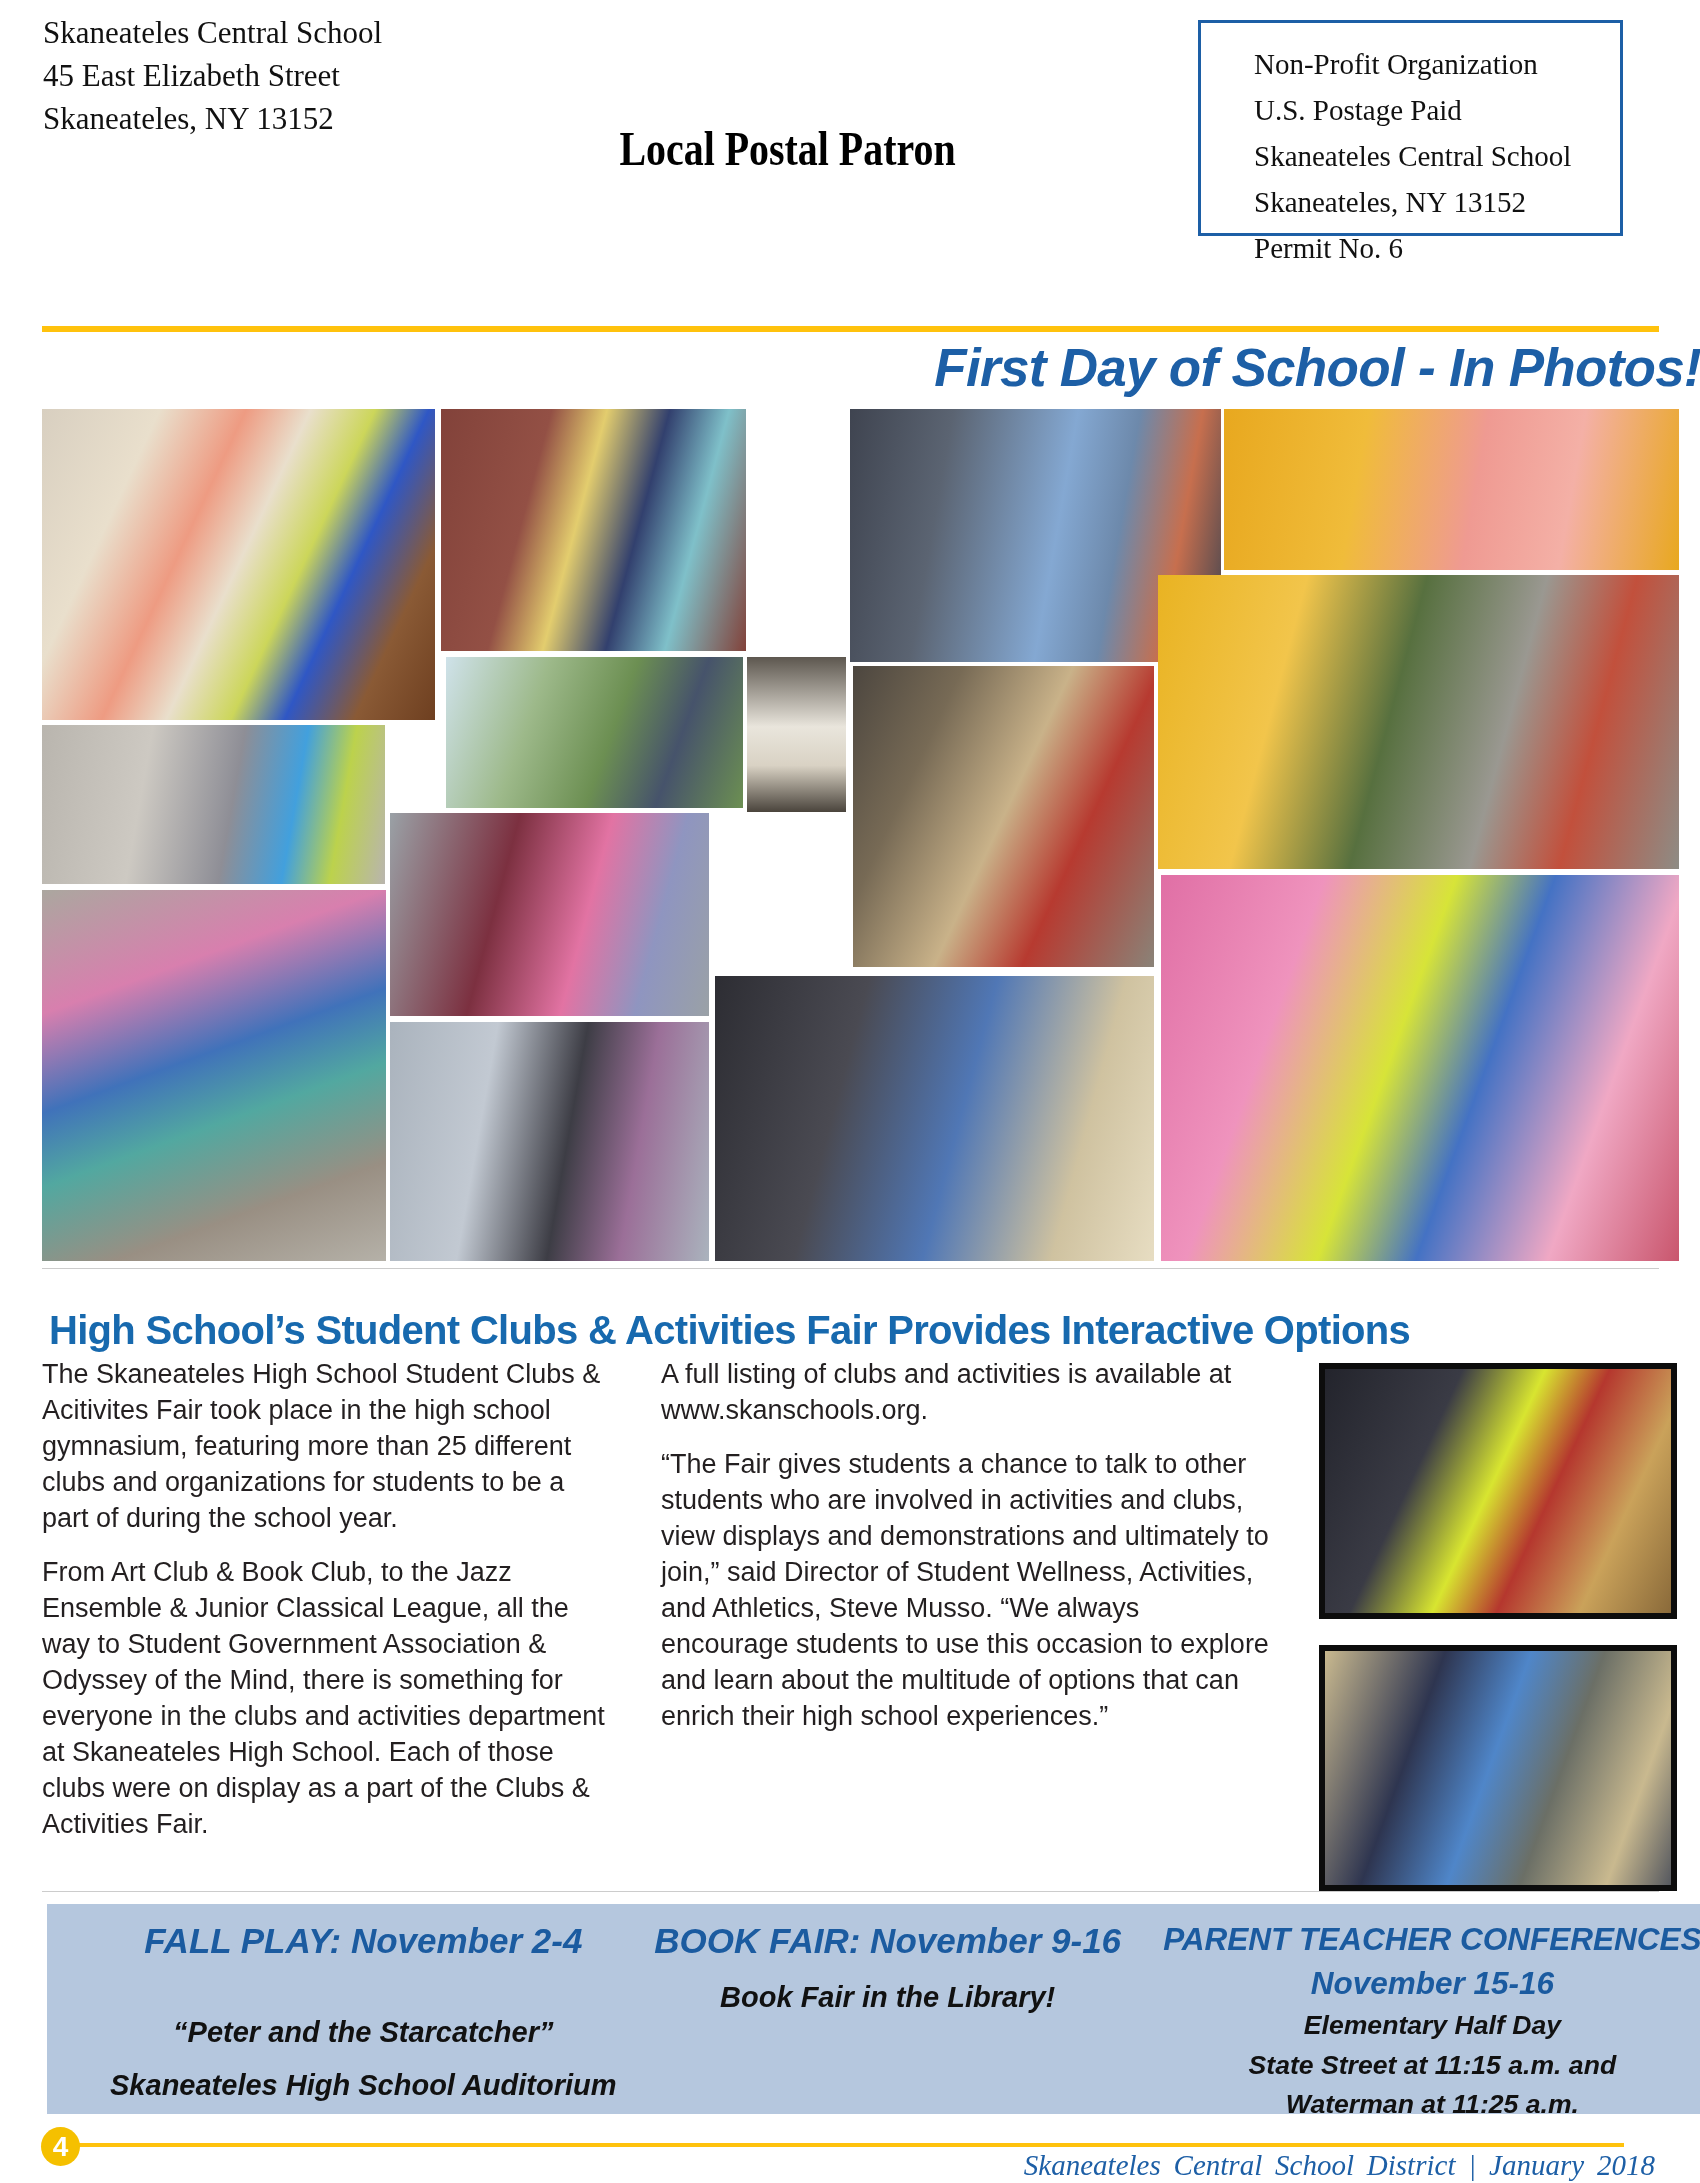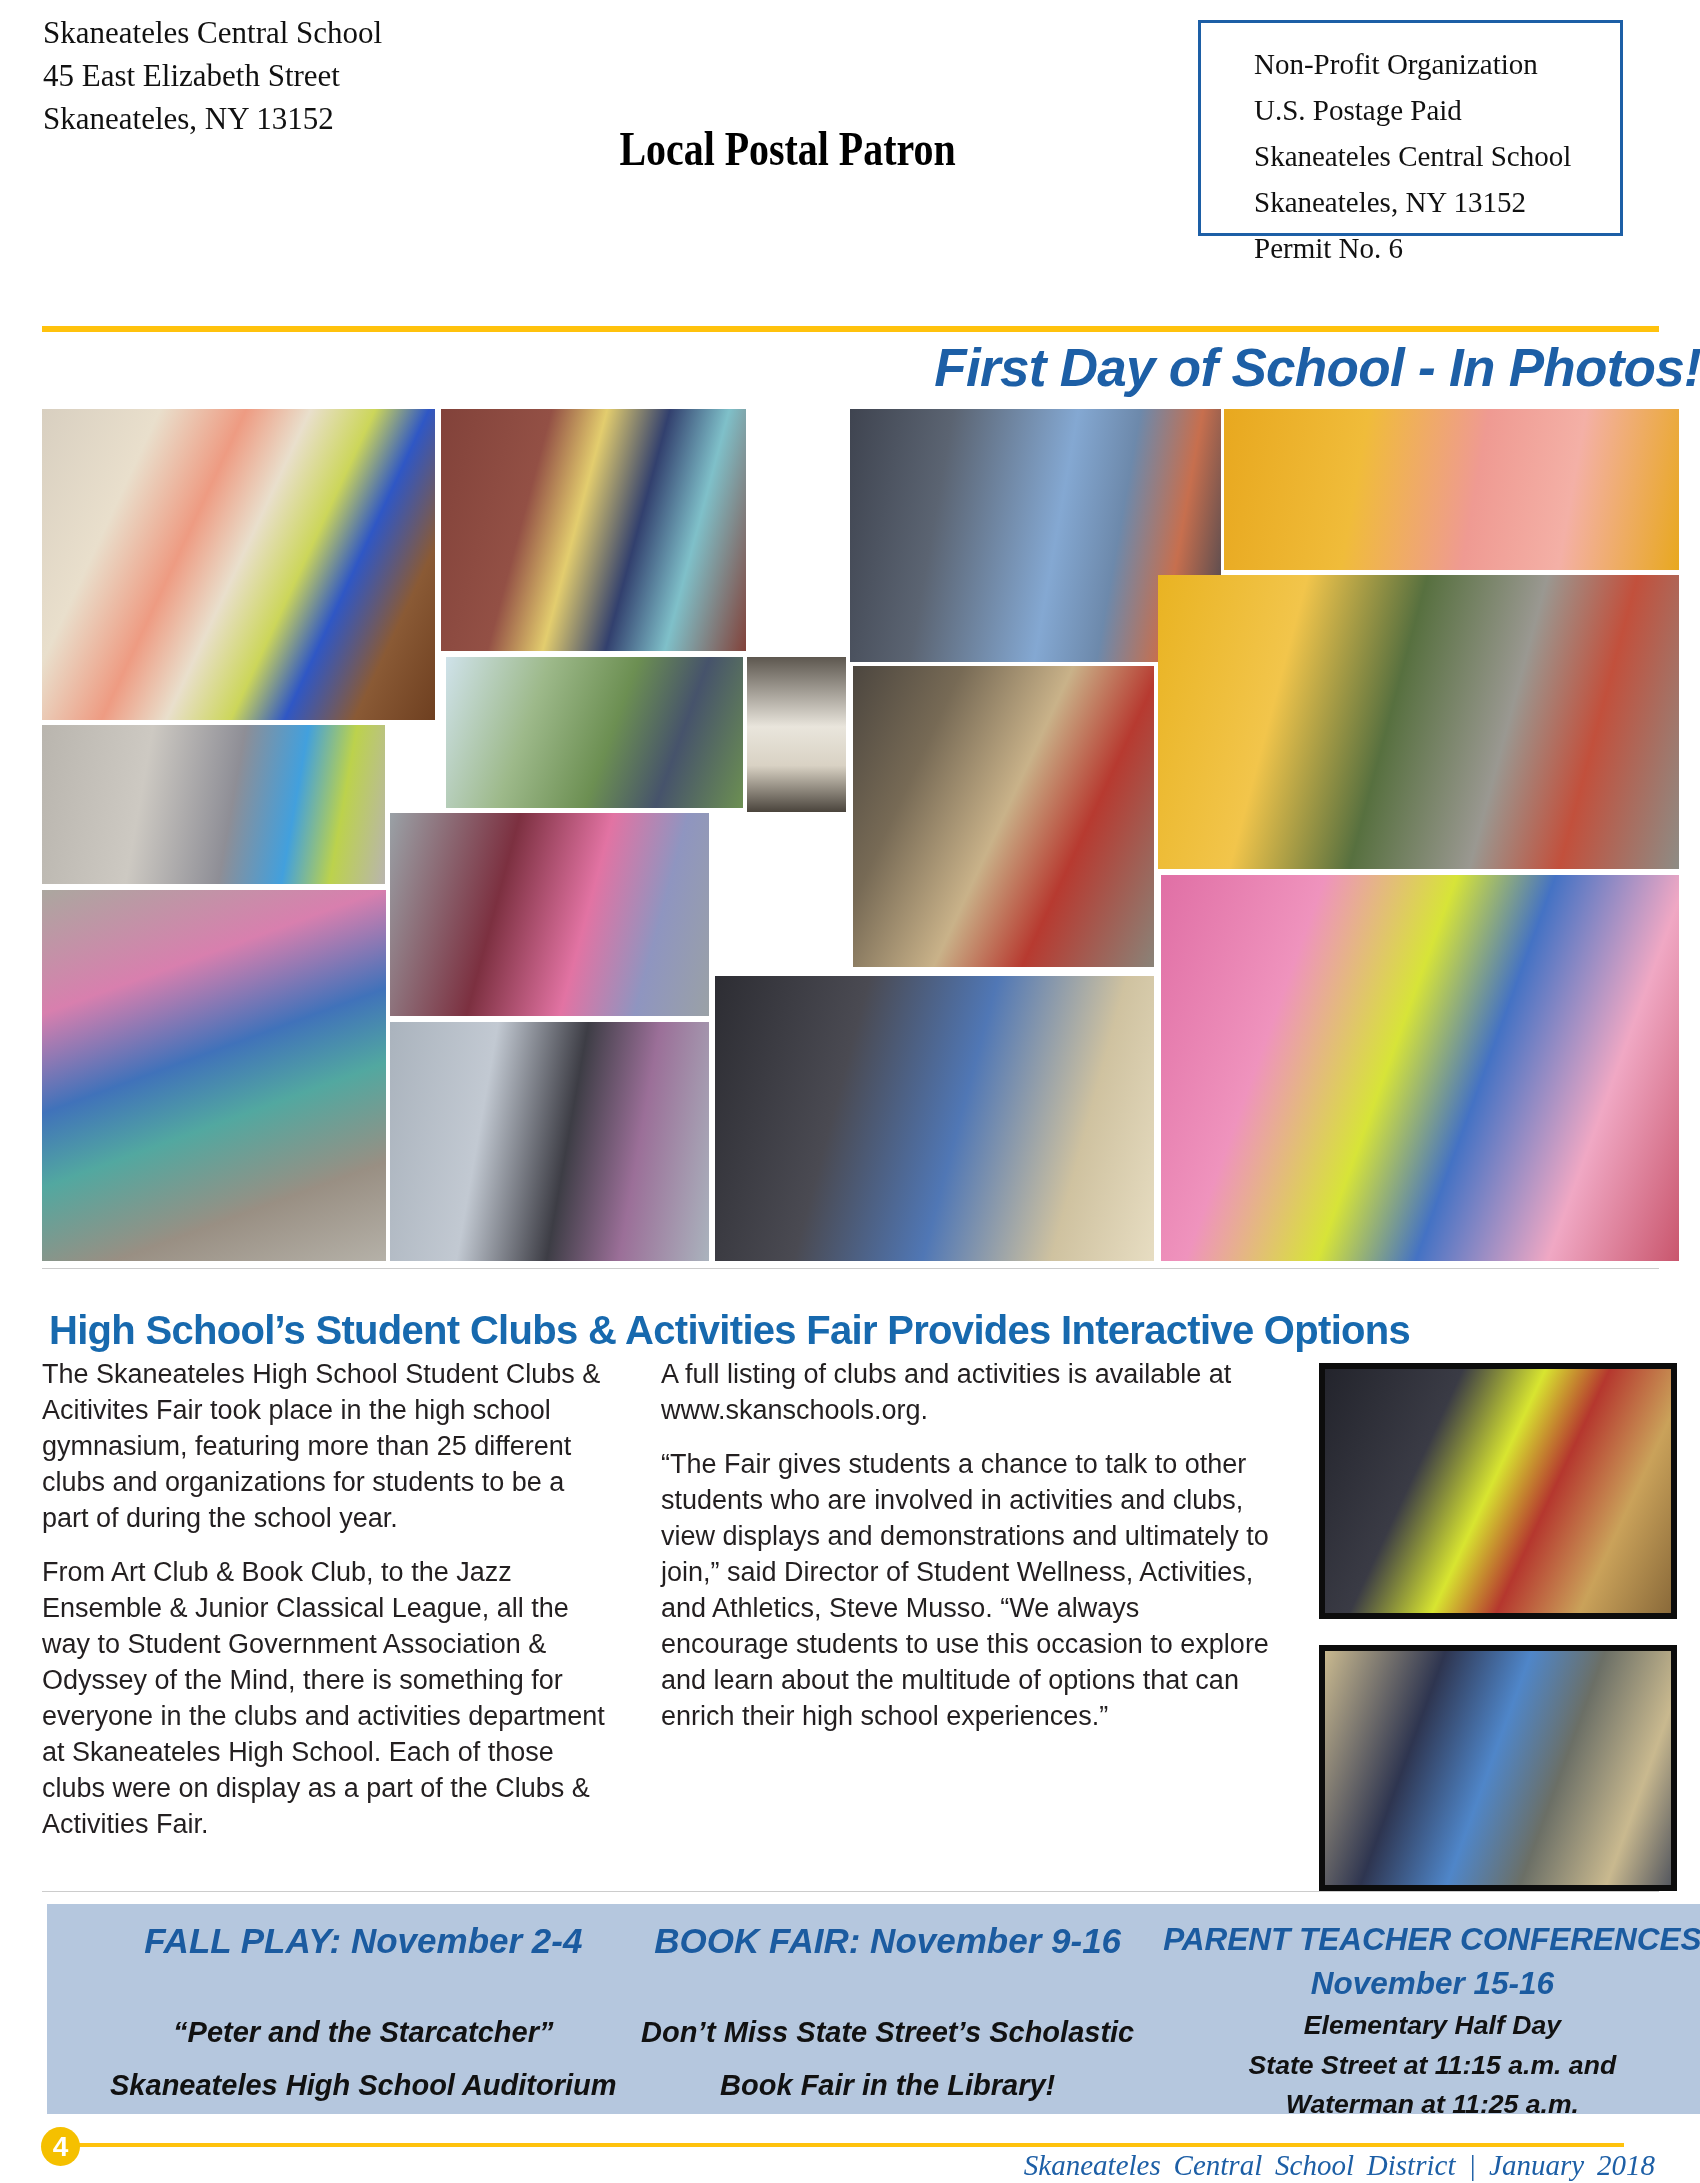--- a/index.html
+++ b/index.html
@@ -121,21 +121,20 @@
   <div class="thin-rule" style="top:1891px;"></div>
 
   <div class="events">
     <div class="event-col c1">
       <div class="event-heading">FALL PLAY: November 2-4</div>
       <div class="event-line first">“Peter and the Starcatcher”</div>
       <div class="event-line second">Skaneateles High School Auditorium</div>
     </div>
     <div class="event-col c2">
       <div class="event-heading">BOOK FAIR: November 9-16</div>
-      <div class="event-line first">Don’t Miss State Street’s Scholastic</div>
       <div class="event-line second">Book Fair in the Library!</div>
     </div>
     <div class="event-col c3">
       <div class="event-heading small">PARENT TEACHER CONFERENCES</div>
       <div class="event-heading2">November 15-16</div>
       <div class="event-line">Elementary Half Day</div>
       <div class="event-line">State Street at 11:15 a.m. and</div>
       <div class="event-line">Waterman at 11:25 a.m.</div>
     </div>
   </div>

